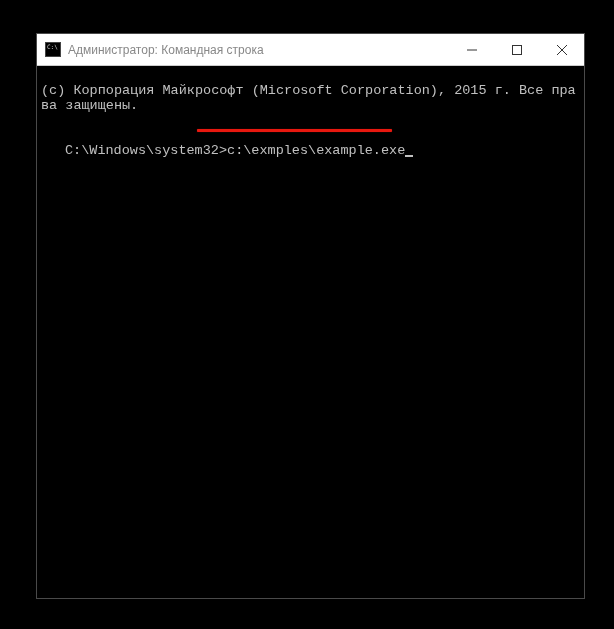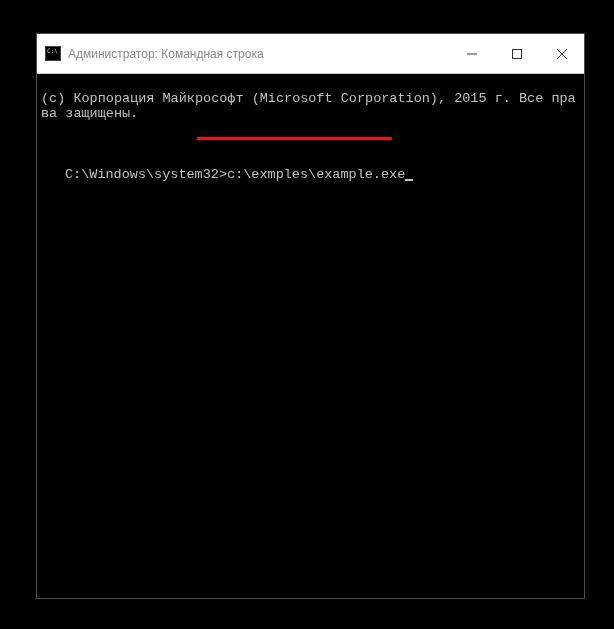--- a/index.html
+++ b/index.html
@@ -19,21 +19,21 @@
     top: 33px;
     left: 36px;
     width: 549px;
     height: 566px;
     background: #000;
     border: 1px solid #4a4a4a;
     display: flex;
     flex-direction: column;
   }
   .titlebar {
-    height: 40px;
+    height: 32px;
     background: #fff;
     display: flex;
     align-items: center;
     border-bottom: 1px solid #ccc;
     user-select: none;
   }
   .titlebar-icon {
     width: 16px;
     height: 15px;
     margin-left: 8px;
@@ -86,21 +86,21 @@
     font-family: Consolas, "Courier New", monospace;
     font-size: 13.5px;
     line-height: 15px;
     color: #c0c0c0;
     white-space: pre-wrap;
     word-break: break-all;
     position: relative;
     overflow: hidden;
   }
   .console-copyright {
-    margin-bottom: 31px;
+    margin-bottom: 15px;
   }
   .console-prompt-line {
     display: inline;
     margin-left: 24px;
   }
   .console-command {
     position: relative;
     display: inline-block;
   }
   .underline-annotation {

